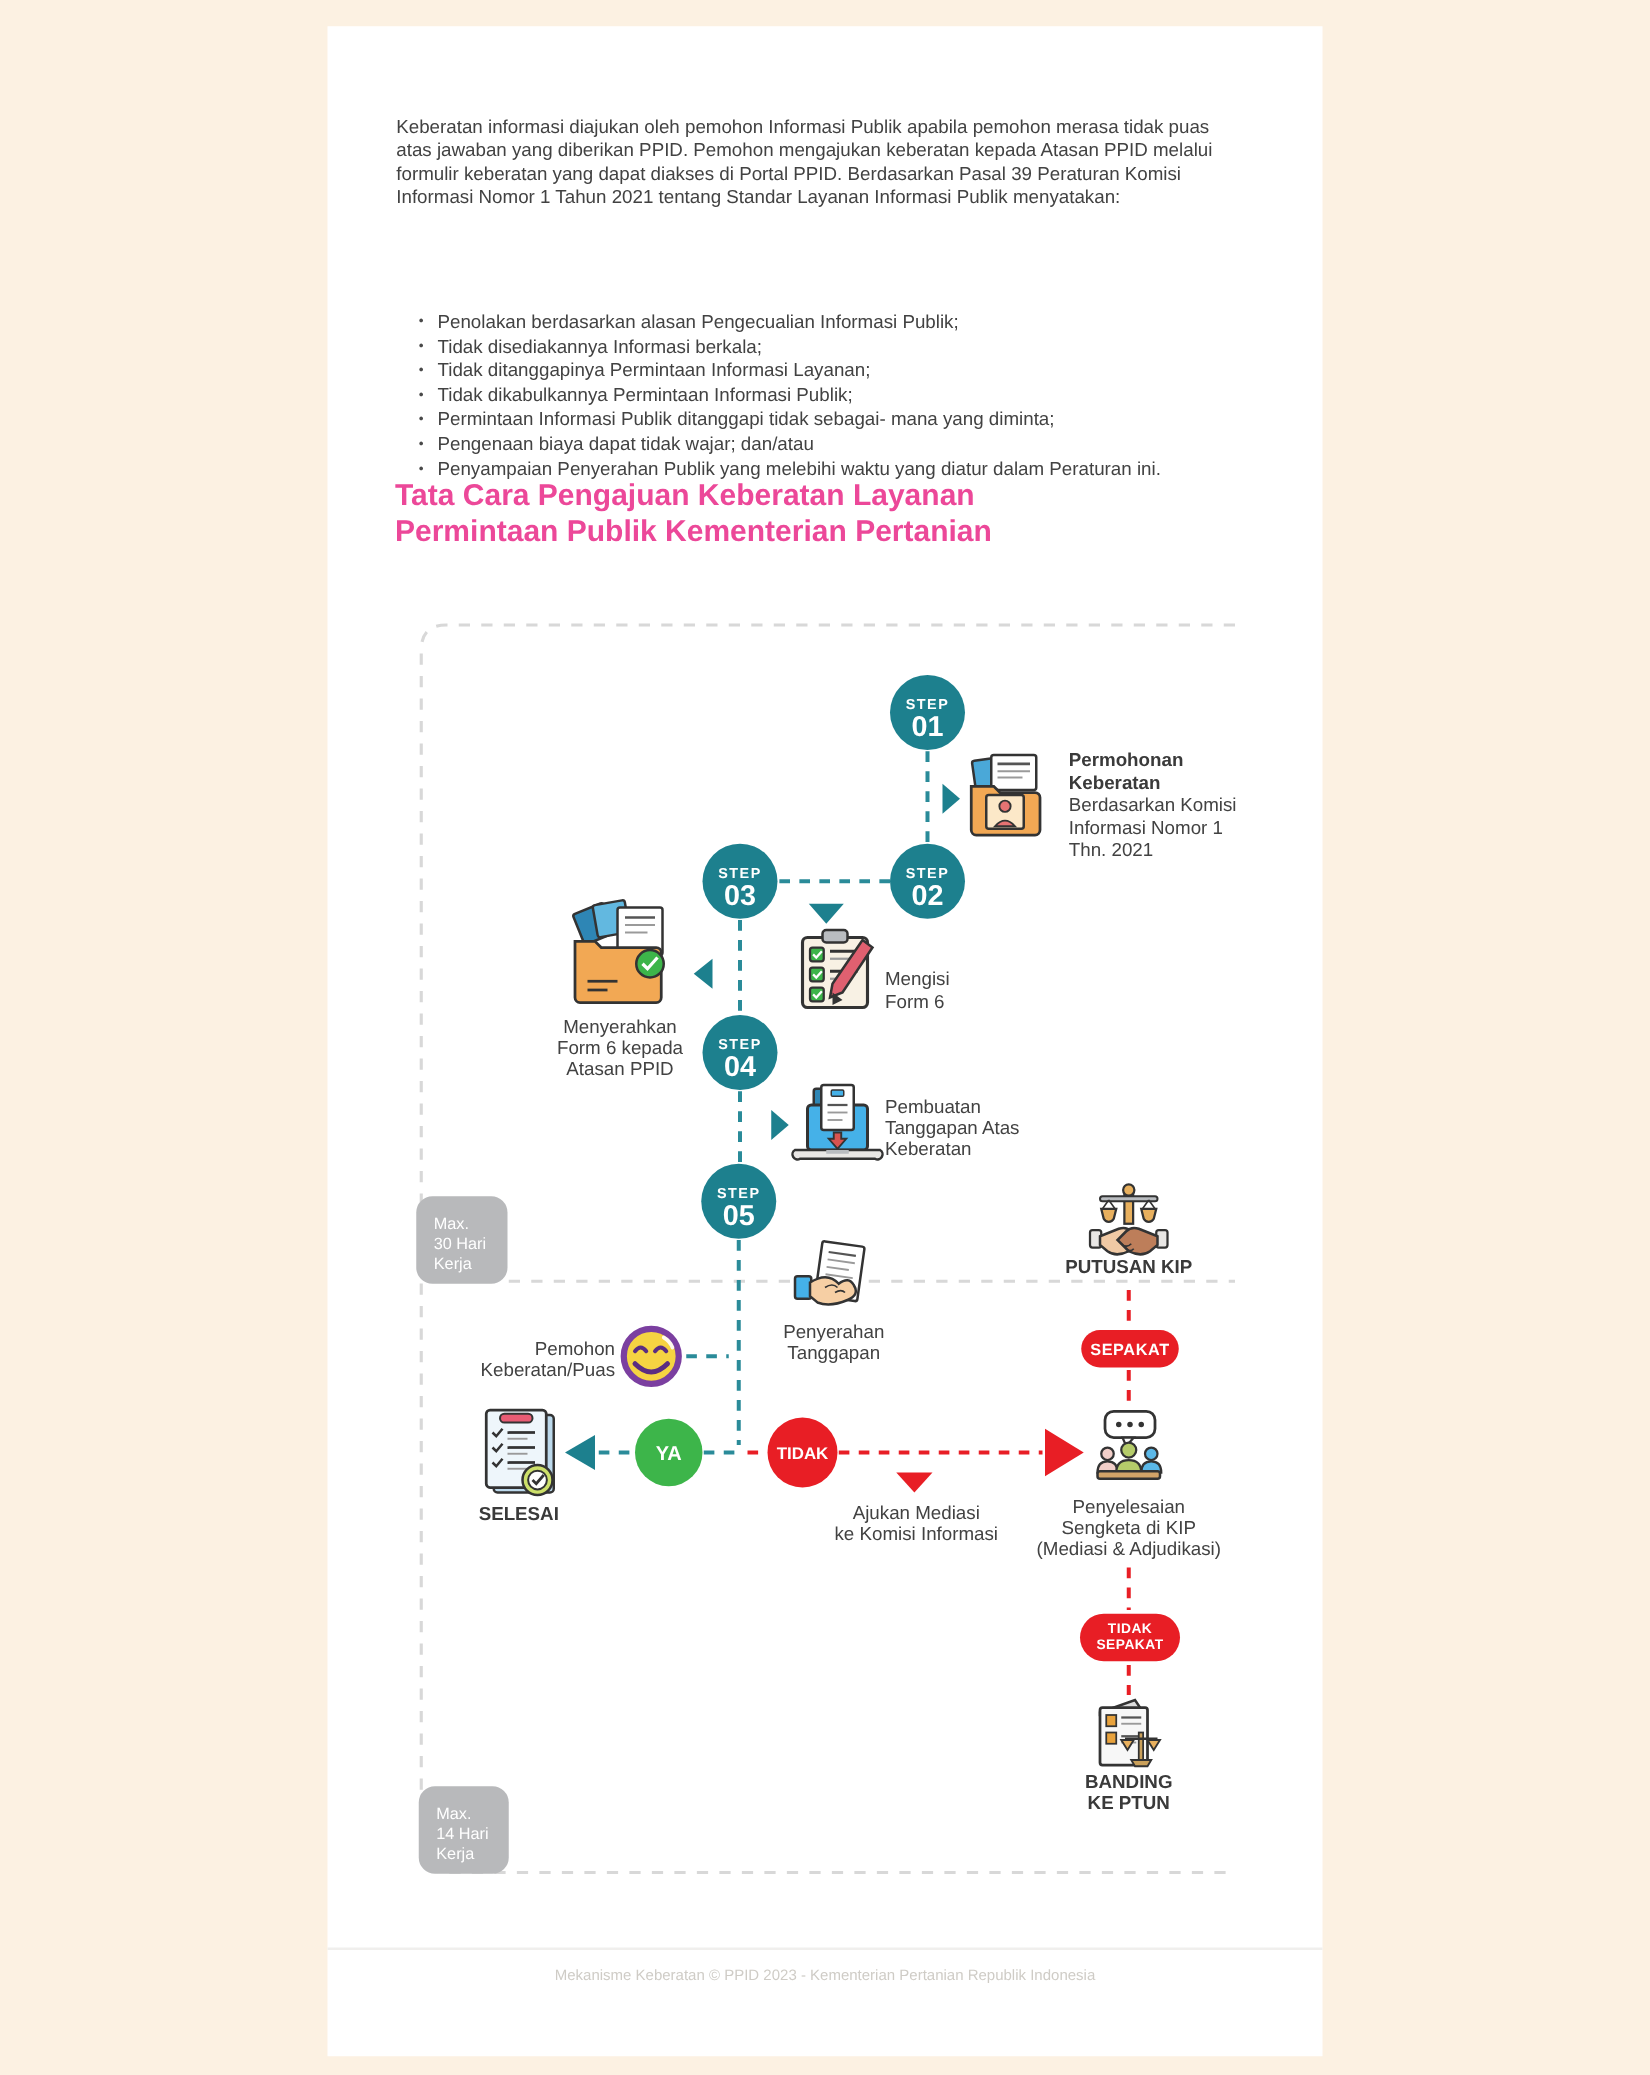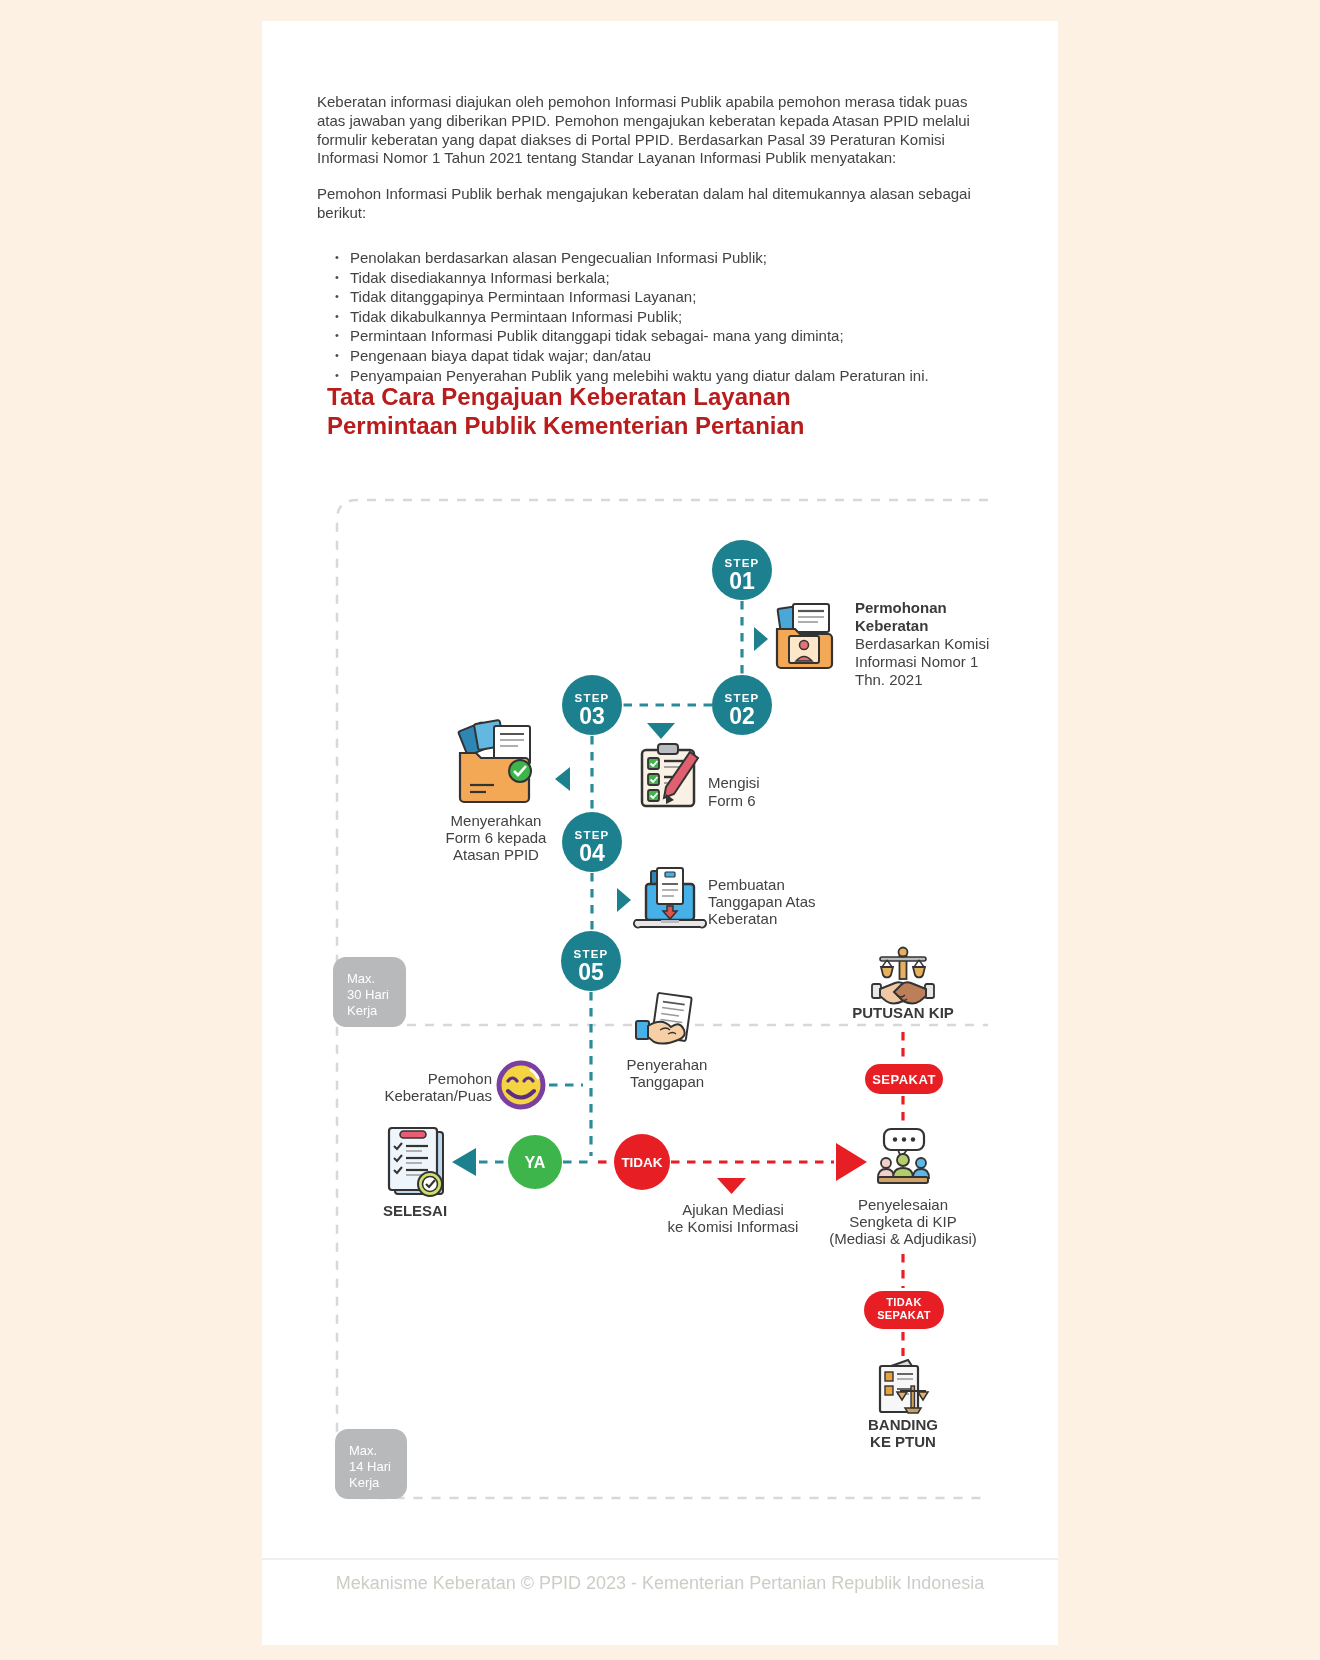--- a/index.html
+++ b/index.html
@@ -26,51 +26,50 @@
     font-size:15px;color:#424242;
   }
   .bullets li{
     position:relative;padding-left:15px;line-height:19.6px;
   }
   .bullets li::before{
     content:"•";position:absolute;left:0;top:0;
     font-size:11px;color:#4a4a4a;line-height:19.6px;
   }
   .heading{
-    position:absolute;left:65px;top:361px;
-    font-size:24px;line-height:29px;font-weight:600;color:#b91c1c;
+    position:absolute;left:54px;top:361px;
+    font-size:24px;line-height:29px;font-weight:600;color:#ec4899;
   }
   .flowchart{position:absolute;left:0;top:454px;}
   .divider{
     position:absolute;left:0;top:1537px;width:796px;height:2px;background:#f0efed;
   }
   .footer-text{
     position:absolute;left:0;top:1552px;width:796px;
-    text-align:center;font-size:18px;color:#cfccc6;
+    text-align:center;font-size:12px;color:#cfccc6;
   }
   
   text{font-family:"Liberation Sans",sans-serif;}
   .lbl{font-size:15px;fill:#424242;}
   .lbl-b{font-size:15px;fill:#3a3a3a;font-weight:bold;}
   .step-word{font-size:11.5px;fill:#ffffff;font-weight:bold;letter-spacing:1.2px;text-anchor:middle;}
   .step-num{font-size:23px;fill:#ffffff;font-weight:bold;text-anchor:middle;}
   .badge-txt{font-size:13px;fill:#ffffff;}
   .pill-txt{font-size:13px;fill:#ffffff;font-weight:bold;text-anchor:middle;letter-spacing:.5px;}
   .pill-txt-sm{font-size:11px;fill:#ffffff;font-weight:bold;text-anchor:middle;letter-spacing:.4px;}
   .circ-txt{fill:#ffffff;font-weight:bold;text-anchor:middle;}
   .ctr{text-anchor:middle;}
   .endr{text-anchor:end;}
 </style>
 </head>
 <body>
 
 <div class="card">
 
   <p class="para para1">Keberatan informasi diajukan oleh pemohon Informasi Publik apabila pemohon merasa tidak puas atas jawaban yang diberikan PPID. Pemohon mengajukan keberatan kepada Atasan PPID melalui formulir keberatan yang dapat diakses di Portal PPID. Berdasarkan Pasal 39 Peraturan Komisi Informasi Nomor 1 Tahun 2021 tentang Standar Layanan Informasi Publik menyatakan:</p>
-  <p class="para para2">Pemohon Informasi Publik berhak mengajukan keberatan dalam hal ditemukannya alasan sebagai berikut:</p>
 
   <ul class="bullets">
     <li>Penolakan berdasarkan alasan Pengecualian Informasi Publik;</li>
     <li>Tidak disediakannya Informasi berkala;</li>
     <li>Tidak ditanggapinya Permintaan Informasi Layanan;</li>
     <li>Tidak dikabulkannya Permintaan Informasi Publik;</li>
     <li>Permintaan Informasi Publik ditanggapi tidak sebagai- mana yang diminta;</li>
     <li>Pengenaan biaya dapat tidak wajar; dan/atau</li>
     <li>Penyampaian Penyerahan Publik yang melebihi waktu yang diatur dalam Peraturan ini.</li>
   </ul>

